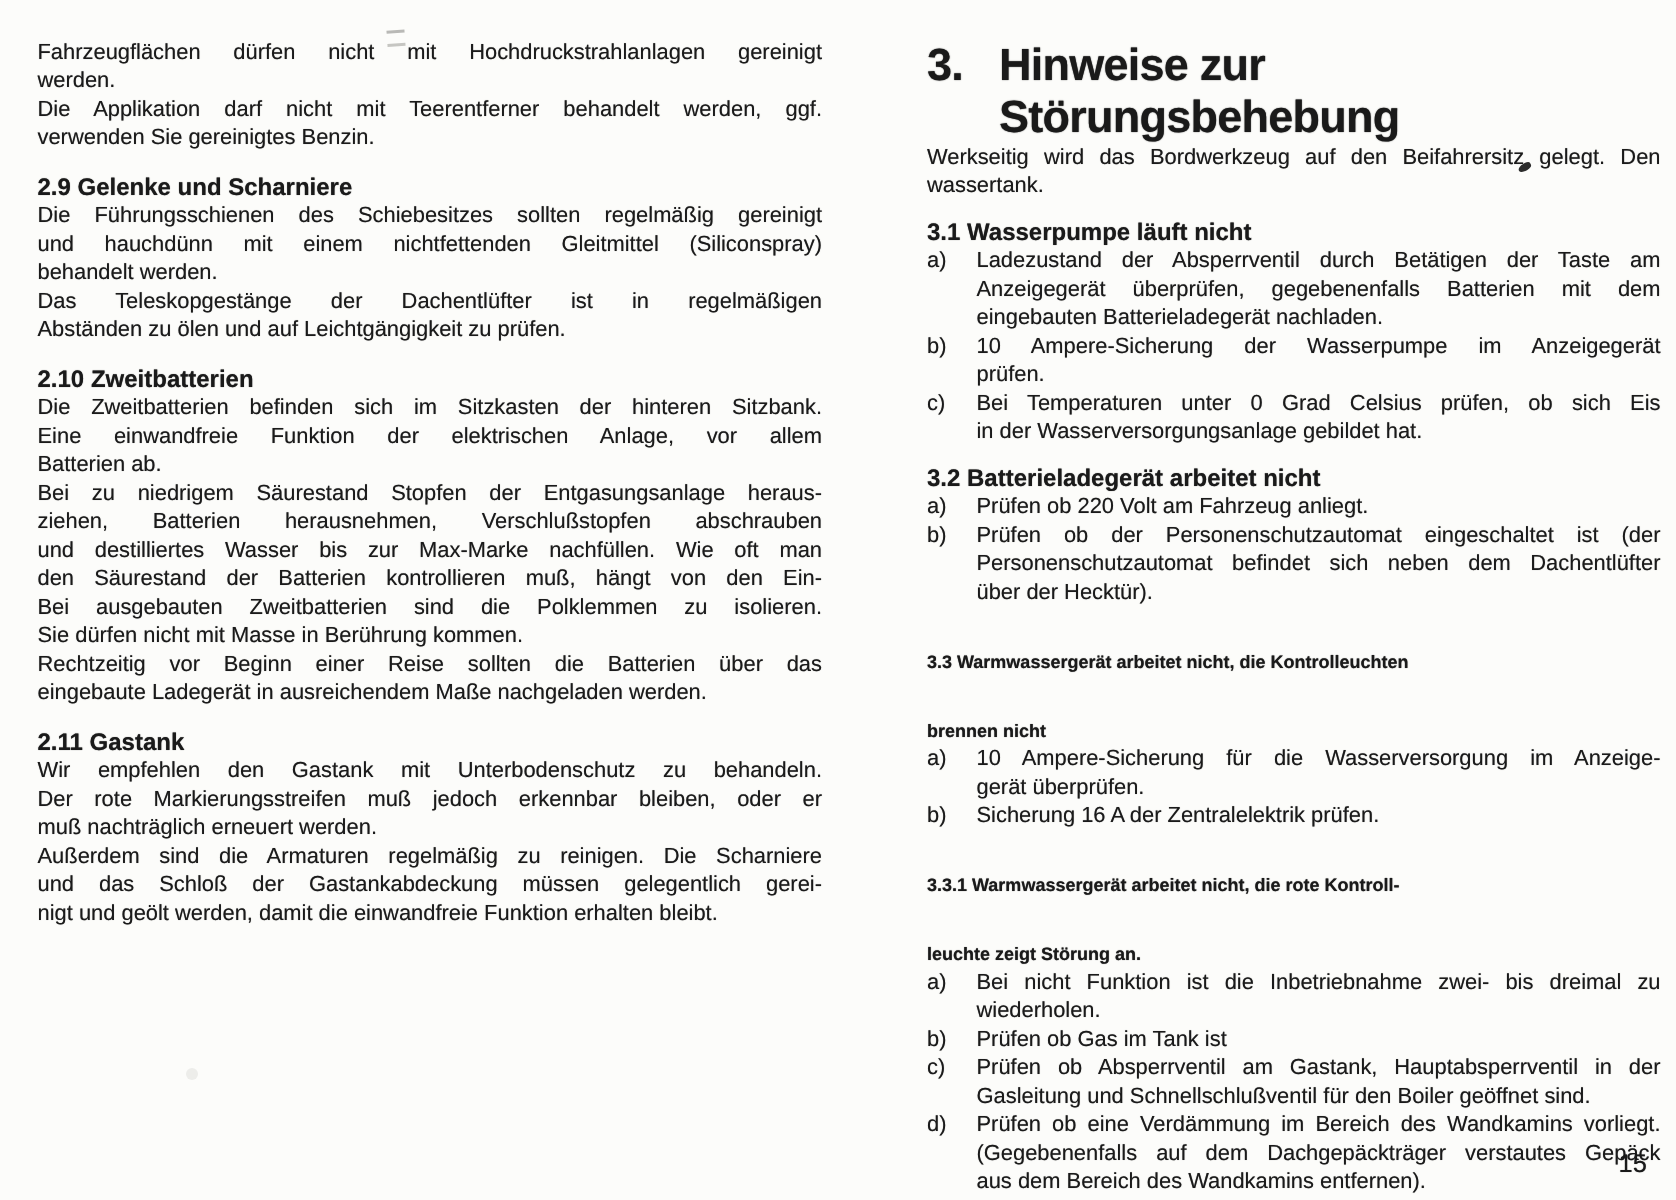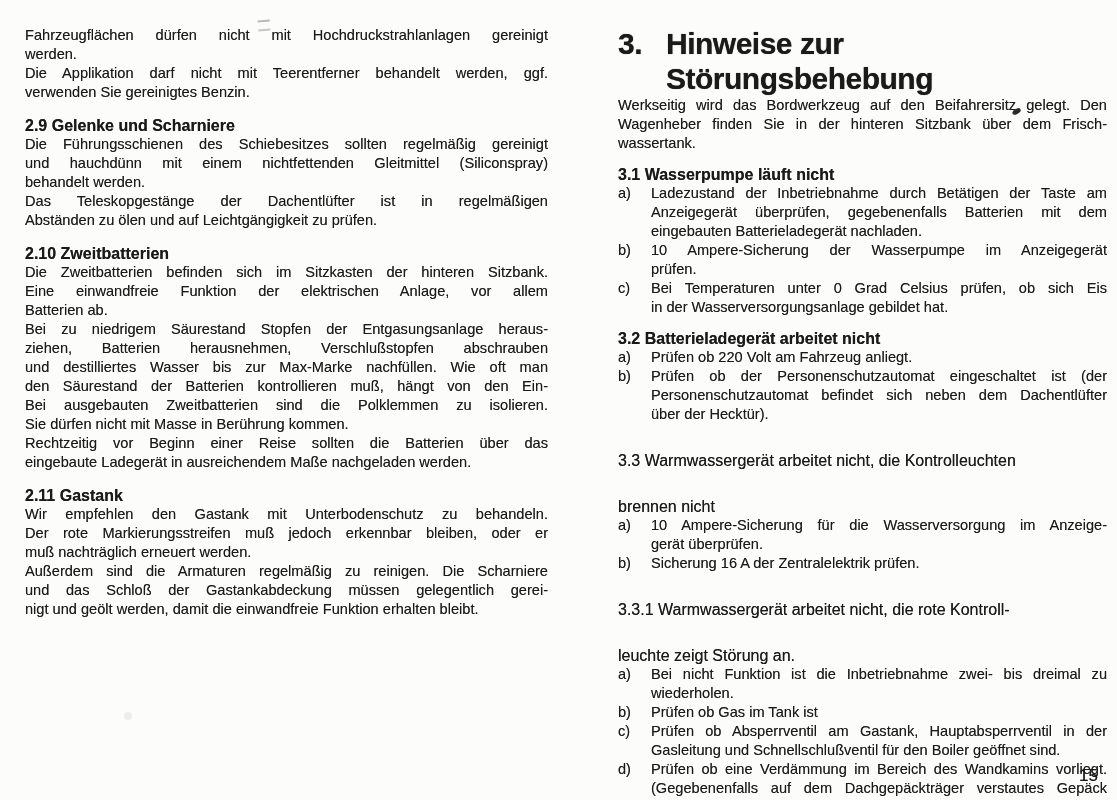--- a/index.html
+++ b/index.html
@@ -16,21 +16,21 @@
   .col-left{left:25px;top:26px;width:523px;}
   .col-right{left:618px;top:22px;width:489px;}
   
   .tline{
     font-size:14.6px;line-height:19px;white-space:nowrap;
     text-align:justify;text-align-last:justify;
     text-shadow:0 0 .5px rgba(20,20,20,.55);
   }
   .tline.tlast{text-align-last:left;}
   .hblock .tline, .hblock .tline.tlast{
-    text-align-last:left;font-weight:400;font-size:16px;line-height:19px;
+    text-align-last:left;font-weight:700;font-size:12px;line-height:19px;
     text-shadow:0 0 .6px rgba(0,0,0,.7);
     margin-top:27px;
   }
   .heading{
     font-weight:700;font-size:16px;line-height:19px;white-space:nowrap;
     margin:14px 0 0 0;text-shadow:0 0 .6px rgba(0,0,0,.7);
   }
   .col-right .heading{margin-top:12px;}
   .heading.first{margin-top:10px;}
   .hblock{margin:12px 0 0 0;}
@@ -132,30 +132,29 @@
     <div class="chapter-title">
       <div class="chapter-num">3.</div>
       <div class="chapter-lines">
           <div class="tline">Hinweise zur</div>
           <div class="tline tlast">Störungsbehebung</div>
         </div>
     </div>
 
     <div class="para">
         <div class="tline">Werkseitig wird das Bordwerkzeug auf den Beifahrersitz gelegt. Den</div>
-        <div class="tline">Wagenheber finden Sie in der hinteren Sitzbank über dem Frisch-</div>
         <div class="tline tlast">wassertank.</div>
       </div>
 
     <div class="heading">3.1 Wasserpumpe läuft nicht</div>
     <div class="list">
       <div class="li">
         <div class="lbl">a)</div>
         <div class="para li-lines">
-            <div class="tline">Ladezustand der Inbetriebnahme durch Betätigen der Taste am</div>
+            <div class="tline">Ladezustand der Absperrventil durch Betätigen der Taste am</div>
             <div class="tline">Anzeigegerät überprüfen, gegebenenfalls Batterien mit dem</div>
             <div class="tline tlast">eingebauten Batterieladegerät nachladen.</div>
           </div>
       </div>
       <div class="li">
         <div class="lbl">b)</div>
         <div class="para li-lines">
             <div class="tline">10 Ampere-Sicherung der Wasserpumpe im Anzeigegerät</div>
             <div class="tline tlast">prüfen.</div>
           </div>

